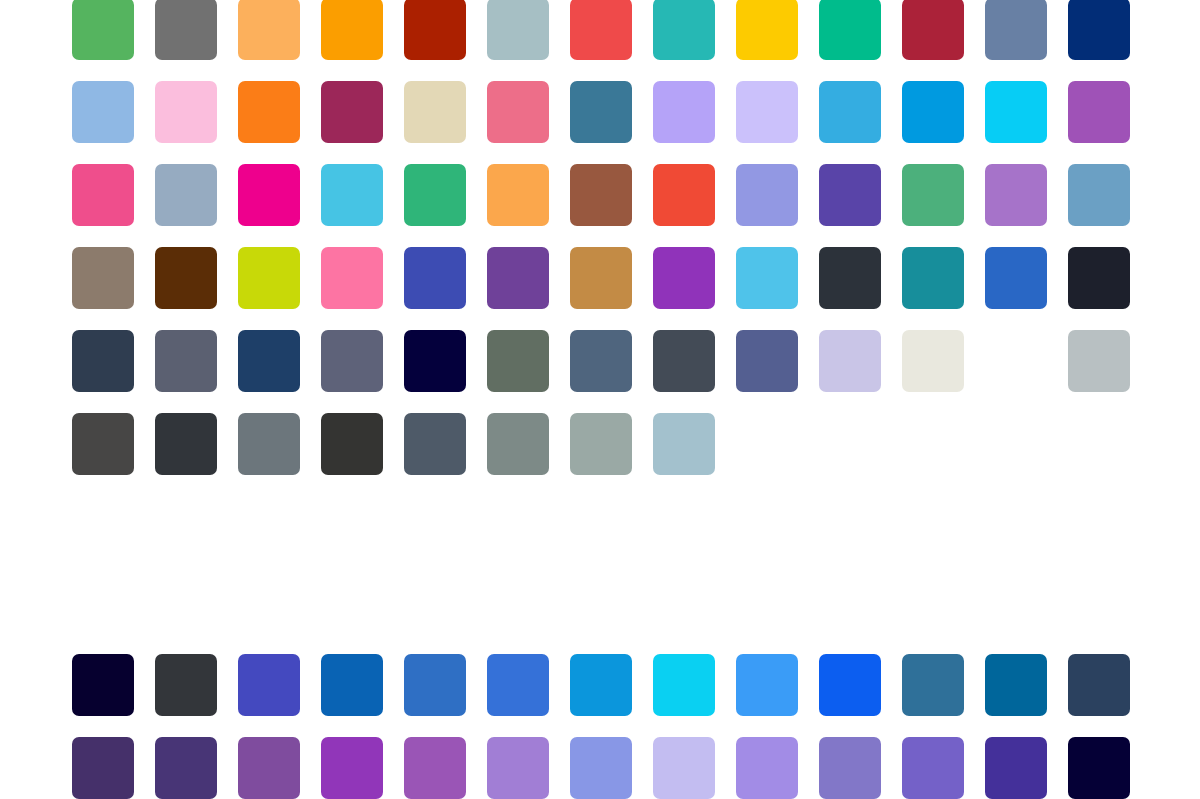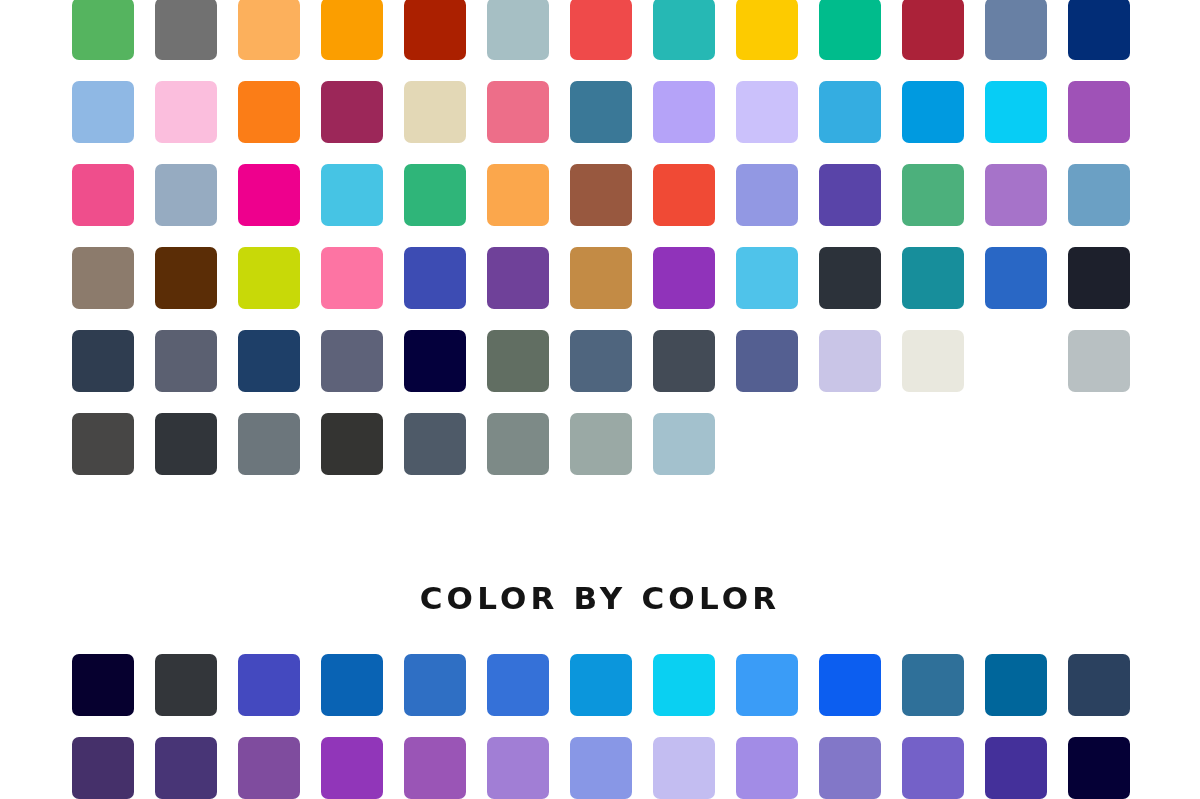--- a/index.html
+++ b/index.html
@@ -142,21 +142,20 @@
       <span class="swatch" title="dark-warm-gray #474645" style="background: rgb(71, 70, 69);"></span>
       <span class="swatch" title="charcoal-slate #31353a" style="background: rgb(49, 53, 58);"></span>
       <span class="swatch" title="cool-gray #6c767c" style="background: rgb(108, 118, 124);"></span>
       <span class="swatch" title="near-black-gray #343432" style="background: rgb(52, 52, 50);"></span>
       <span class="swatch" title="steel-gray #4e5a68" style="background: rgb(78, 90, 104);"></span>
       <span class="swatch" title="sage-gray #7d8a87" style="background: rgb(125, 138, 135);"></span>
       <span class="swatch" title="light-sage-gray #9aa9a5" style="background: rgb(154, 169, 165);"></span>
       <span class="swatch" title="pale-blue-mist #a3c1cd" style="background: rgb(163, 193, 205);"></span>
     </div>
 
-  <div class="section-title">COLOR BY COLOR</div>
 
   <div class="swatch-grid" id="grid-bottom">
       <span class="swatch" title="midnight-blue-black #06002f" style="background: rgb(6, 0, 47);"></span>
       <span class="swatch" title="dark-charcoal #33363a" style="background: rgb(51, 54, 58);"></span>
       <span class="swatch" title="indigo-blue #4449bf" style="background: rgb(68, 73, 191);"></span>
       <span class="swatch" title="deep-azure #0963b4" style="background: rgb(9, 99, 180);"></span>
       <span class="swatch" title="denim-blue #2f6fc4" style="background: rgb(47, 111, 196);"></span>
       <span class="swatch" title="bright-royal-blue #3571d8" style="background: rgb(53, 113, 216);"></span>
       <span class="swatch" title="cerulean-blue #0b96dc" style="background: rgb(11, 150, 220);"></span>
       <span class="swatch" title="electric-cyan #0ad0f2" style="background: rgb(10, 208, 242);"></span>

